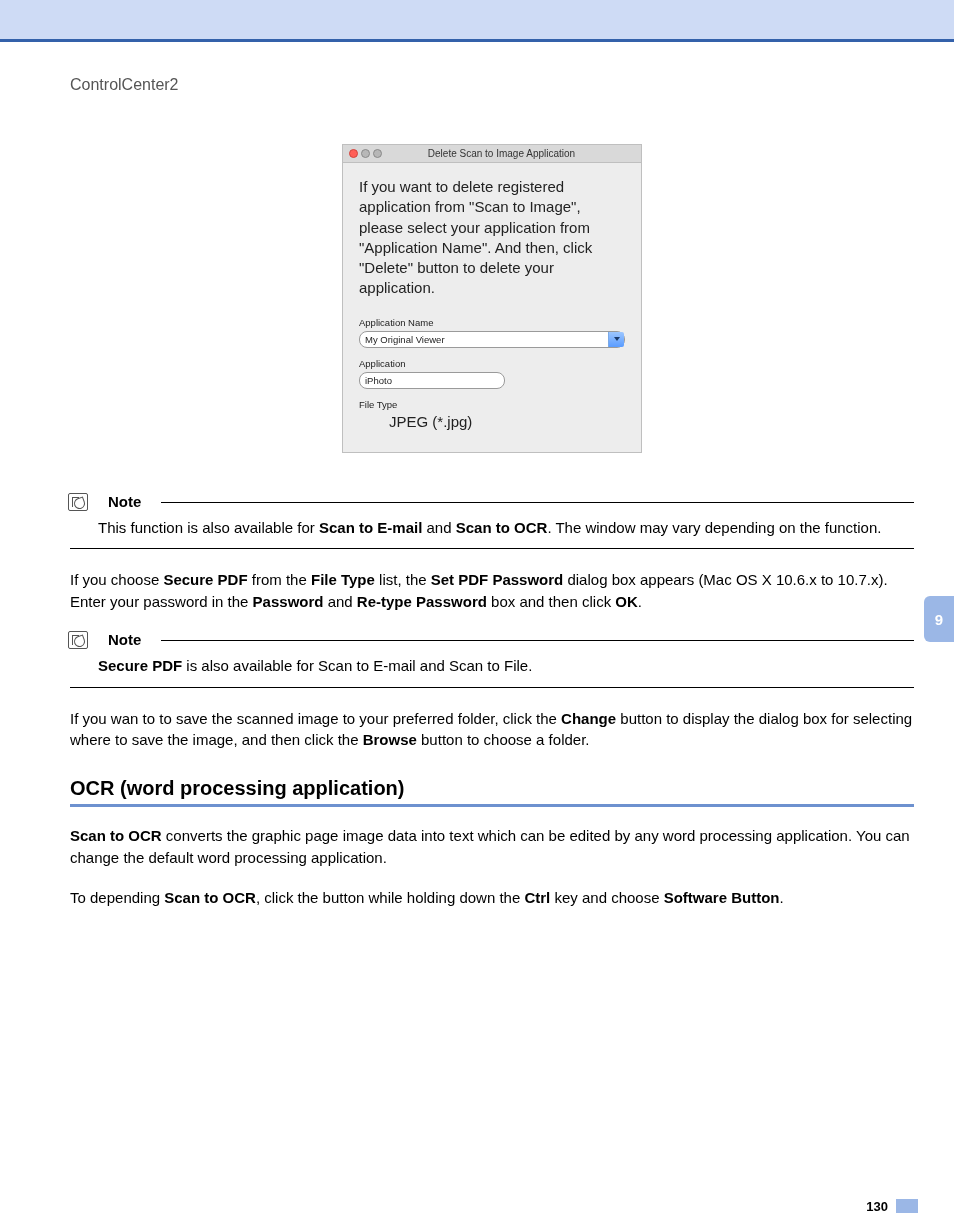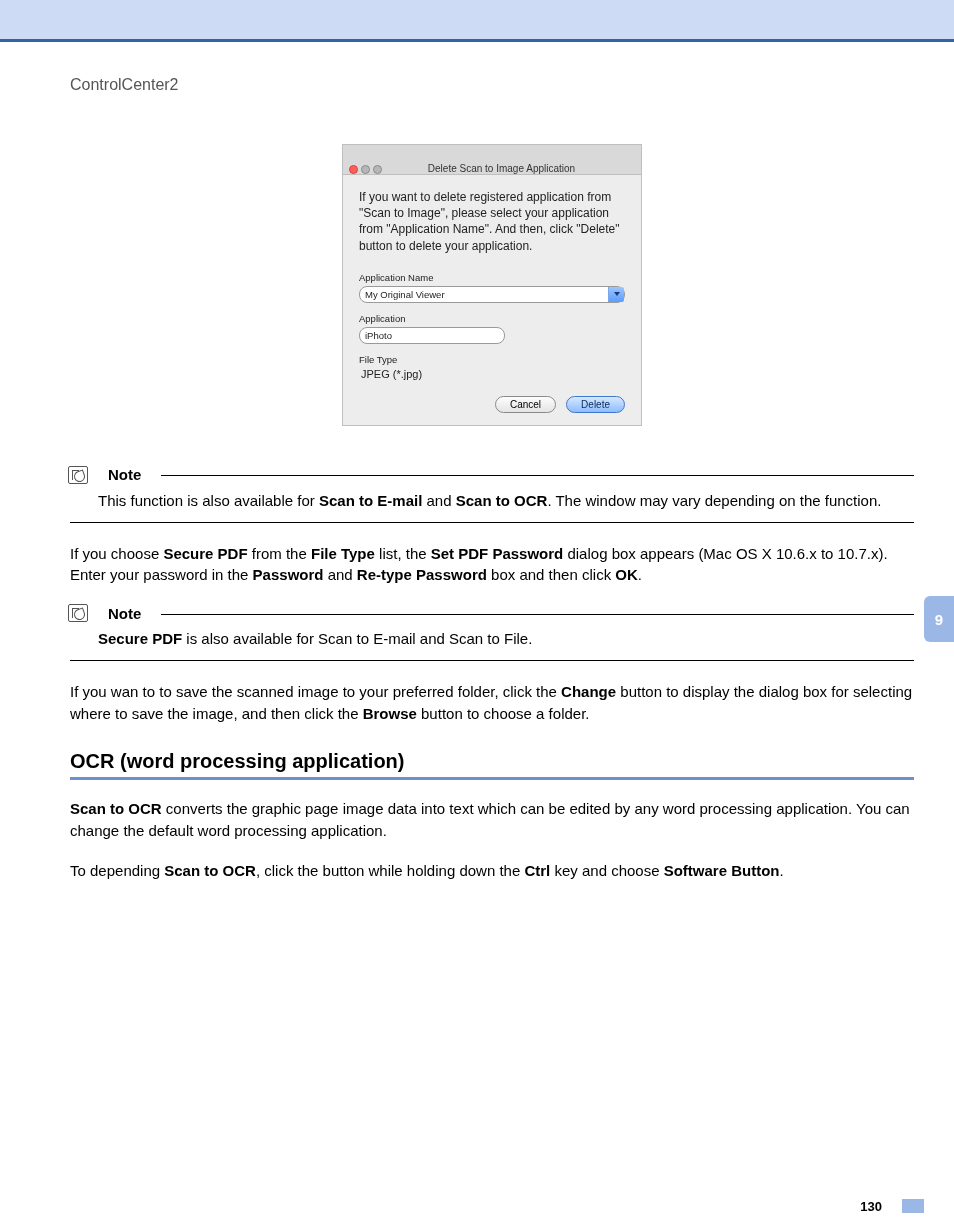--- a/index.html
+++ b/index.html
@@ -2,50 +2,50 @@
 <html><head>
 <meta charset="utf-8">
 <style>
   * { box-sizing: border-box; margin: 0; padding: 0; }
   html, body { width: 954px; height: 1232px; background: #fff; font-family: Arial, Helvetica, sans-serif; color: #000; }
   .topbar { width: 100%; height: 42px; background: #cedbf5; border-bottom: 3px solid #3461aa; }
   .page { padding: 34px 40px 0 70px; position: relative; }
   .breadcrumb { font-size: 16px; color: #555; margin-bottom: 50px; }
   .dialog-wrap { display: flex; justify-content: center; margin-bottom: 40px; }
   .dialog { width: 300px; border: 1px solid #bfbfbf; background: #ededed; font-size: 10px; color: #222; }
-  .dlg-title { background: #d9d9d9; height: 30px; display: flex; align-items: flex-end; border-bottom: 1px solid #bfbfbf; }
+  .dlg-title { background: #d9d9d9; height: 18px; display: flex; align-items: center; border-bottom: 1px solid #bfbfbf; }
   .traffic { display: flex; gap: 3px; padding-left: 6px; }
   .tl { width: 9px; height: 9px; border-radius: 50%; background: #b7b7b7; border: 1px solid #8a8a8a; }
   .tl.red { background: #ff5f57; border-color: #d2453e; }
   .dlg-title-text { flex: 1; text-align: center; font-size: 10px; color: #333; padding-right: 20px; }
   .dlg-body { padding: 14px 16px 12px 16px; }
-  .dlg-desc { font-size: 12px; line-height: 1.35; margin-bottom: 18px; }
+  .dlg-desc { font-size: 15px; line-height: 1.35; margin-bottom: 18px; }
   .dlg-label { font-size: 9.5px; margin-bottom: 3px; }
   .dlg-field { background: #fff; border: 1px solid #9a9a9a; border-radius: 8px; padding: 2px 5px; font-size: 9.5px; margin-bottom: 10px; display: flex; align-items: center; }
   .dlg-select { position: relative; }
   .dlg-select .sel-btn { position: absolute; right: 0; top: 0; bottom: 0; width: 16px; background: linear-gradient(#9cc6ff,#5a9cff); border-left: 1px solid #7aa9e6; border-radius: 0 2px 2px 0; display:flex; align-items:center; justify-content:center; }
   .dlg-select .sel-btn::after { content:""; border-left:3px solid transparent; border-right:3px solid transparent; border-top:4px solid #1a3a6b; }
-  .dlg-plain { font-size: 11px; margin-bottom: 10px; padding-left: 2px; }
+  .dlg-plain { font-size: 15px; margin-bottom: 10px; padding-left: 2px; margin-left: 28px; }
   .dlg-buttons { display: flex; justify-content: flex-end; gap: 10px; padding-top: 6px; }
   .mac-btn { font-size: 10px; padding: 2px 14px; border-radius: 10px; border: 1px solid #8a8a8a; background: linear-gradient(#fdfdfd,#e4e4e4); }
   .mac-btn.primary { border-color: #4177c9; background: linear-gradient(#d6e8ff,#8ebcff); color: #0a2c59; }
   .note-block { margin: 0 0 14px 0; }
   .note-head { display: flex; align-items: center; gap: 20px; position: relative; margin-left: -2px; }
   .note-head .rule { flex:1; height:1px; background:#000; margin-top:2px; }
   .note-head .label { font-weight: bold; font-size: 15px; }
   .note-icon { width: 20px; height: 18px; border:1px solid #555; border-radius:2px; position: relative; background:#fff; }
   .note-icon::before { content:""; position:absolute; left:3px; top:3px; right:8px; bottom:3px; border-left:1px solid #555; border-top:1px solid #555; }
   .note-icon::after { content:""; position:absolute; right:2px; bottom:1px; width:9px; height:9px; border:1px solid #555; border-radius:50% 0 50% 50%; transform: rotate(-20deg); background:#fff; }
   .note-body { font-size: 15px; line-height: 1.45; padding: 6px 0 10px 28px; }
   .note-end { height:1px; background:#000; margin-bottom: 20px; }
   .body-text { font-size: 15px; line-height: 1.45; margin-bottom: 18px; }
   .section-title { font-size: 20px; font-weight: bold; margin: 26px 0 4px 0; }
   .section-rule { height: 3px; background: #6d91cf; margin-bottom: 18px; }
   .side-tab { position: absolute; right: 0; top: 596px; width: 30px; height: 46px; background: #9bb7e6; border-radius: 6px 0 0 6px; display:flex; align-items:center; justify-content:center; color:#fff; font-weight:bold; font-size:15px; }
-  .footer { position: absolute; bottom: 18px; right: 30px; display:flex; align-items:flex-start; gap:20px; }
+  .footer { position: absolute; bottom: 18px; right: 36px; display:flex; align-items:flex-start; gap:8px; }
   .page-num { font-size: 13px; font-weight: bold; }
   .foot-bar { width: 22px; height: 14px; background: #9bb7e6; }
 </style>
 </head>
 <body>
 
 <div class="topbar"></div>
 
 <div class="page">
 
@@ -71,24 +71,20 @@
         </div>
 
         <div class="dlg-label">Application</div>
         <div class="dlg-field" style="width:55%;">
           <span>iPhoto</span>
         </div>
 
         <div class="dlg-label">File Type</div>
         <div class="dlg-plain">JPEG (*.jpg)</div>
 
-        <div class="dlg-buttons">
-          <button class="mac-btn">Cancel</button>
-          <button class="mac-btn primary">Delete</button>
-        </div>
       </div>
     </div>
   </div>
 
   <div class="note-block">
     <div class="note-head">
       <span class="note-icon"></span>
       <span class="label">Note</span>
       <span class="rule"></span>
     </div>

